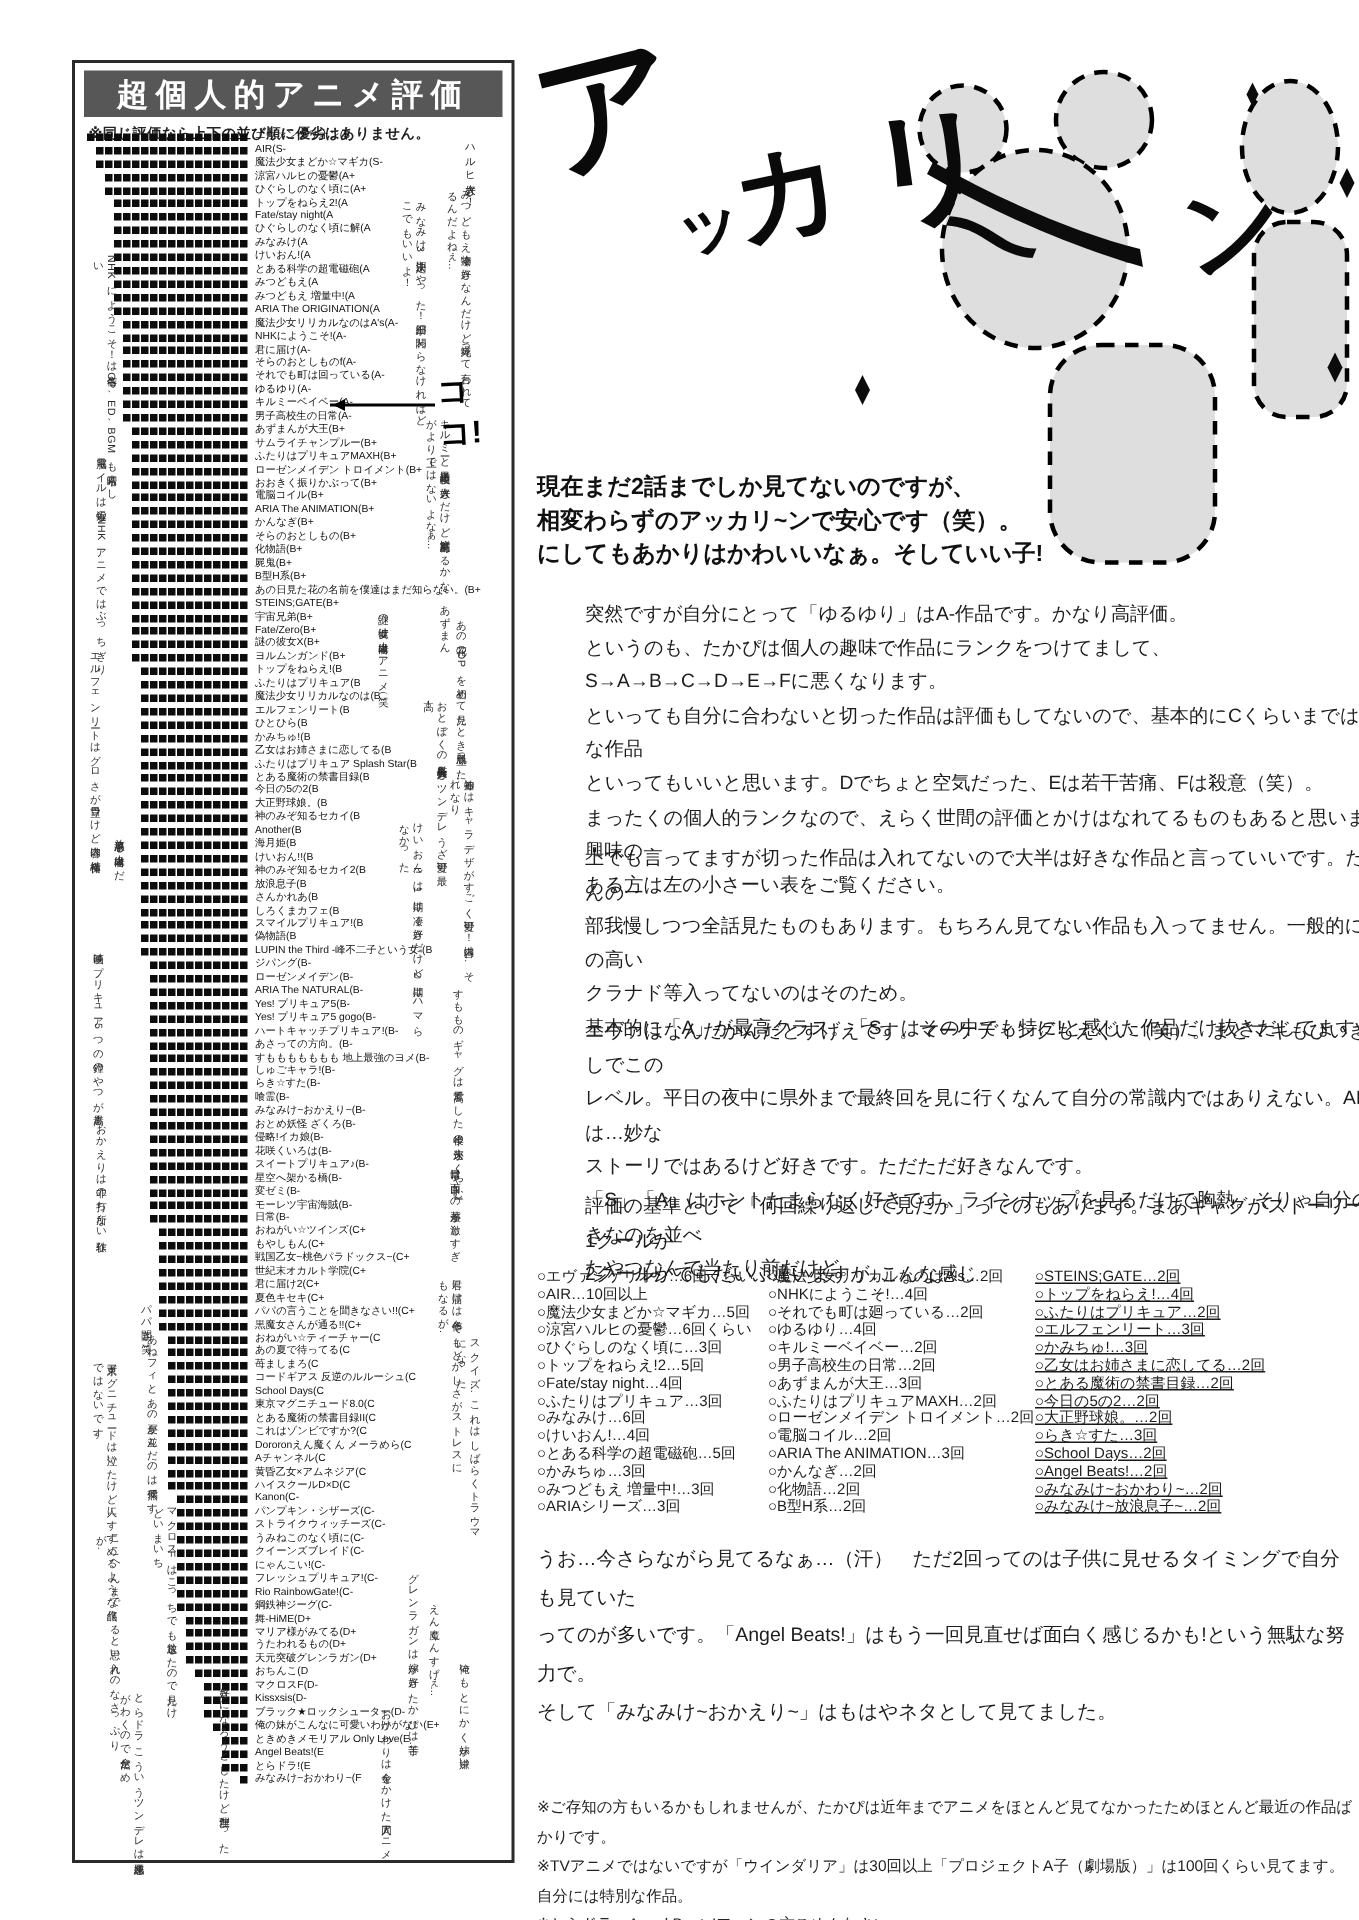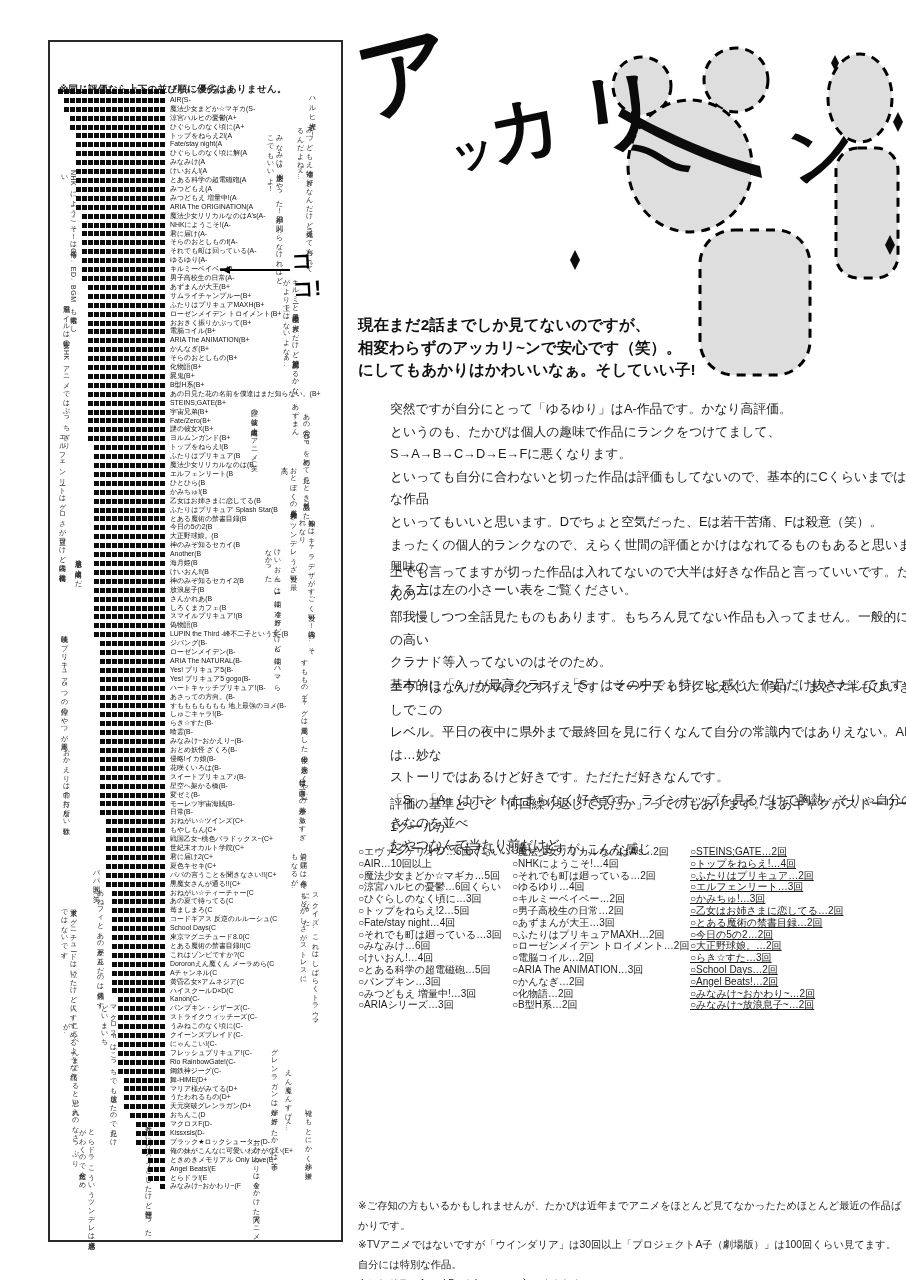--- a/index.html
+++ b/index.html
@@ -74,20 +74,21 @@
   <div id="bigtext">
       <span class="bigchar bc0">ア</span>
       <span class="bigchar bc1">ッ</span>
       <span class="bigchar bc2">カ</span>
       <span class="bigchar bc3">リ</span>
       <span class="bigchar bc4">~</span>
       <span class="bigchar bc5">ン</span>
     </div>
 
   <div class="panel">
+    <div class="panel-title">超個人的アニメ評価</div>
     <div class="panel-note">※同じ評価なら上下の並び順に優劣はありません。</div>
     <div class="anime-list" id="anime-list">
         <div class="arow">
           <div class="abar">
             <div class="sq"></div>
             <div class="sq"></div>
             <div class="sq"></div>
             <div class="sq"></div>
             <div class="sq"></div>
             <div class="sq"></div>
@@ -2121,25 +2122,25 @@
     </div>
   <div class="rewatch" id="rewatch">
       <div class="rcol rcol0">
         <div class="ritem">○エヴァンゲリオン…6回くらい</div>
         <div class="ritem">○AIR…10回以上</div>
         <div class="ritem">○魔法少女まどか☆マギカ…5回</div>
         <div class="ritem">○涼宮ハルヒの憂鬱…6回くらい</div>
         <div class="ritem">○ひぐらしのなく頃に…3回</div>
         <div class="ritem">○トップをねらえ!2…5回</div>
         <div class="ritem">○Fate/stay night…4回</div>
-        <div class="ritem">○それでも町は廻っている…3回</div>
+        <div class="ritem">○ふたりはプリキュア…3回</div>
         <div class="ritem">○みなみけ…6回</div>
         <div class="ritem">○けいおん!…4回</div>
         <div class="ritem">○とある科学の超電磁砲…5回</div>
-        <div class="ritem">○パンプキン…3回</div>
+        <div class="ritem">○かみちゅ…3回</div>
         <div class="ritem">○みつどもえ 増量中!…3回</div>
         <div class="ritem">○ARIAシリーズ…3回</div>
       </div>
       <div class="rcol rcol1">
         <div class="ritem">○魔法少女リリカルなのはA's…2回</div>
         <div class="ritem">○NHKにようこそ!…4回</div>
         <div class="ritem">○それでも町は廻っている…2回</div>
         <div class="ritem">○ゆるゆり…4回</div>
         <div class="ritem">○キルミーベイベー…2回</div>
         <div class="ritem">○男子高校生の日常…2回</div>
@@ -2162,15 +2163,16 @@
         <div class="ritem">○とある魔術の禁書目録…2回</div>
         <div class="ritem">○今日の5の2…2回</div>
         <div class="ritem">○大正野球娘。…2回</div>
         <div class="ritem">○らき☆すた…3回</div>
         <div class="ritem">○School Days…2回</div>
         <div class="ritem">○Angel Beats!…2回</div>
         <div class="ritem">○みなみけ~おかわり~…2回</div>
         <div class="ritem">○みなみけ~放浪息子~…2回</div>
       </div>
     </div>
+  <div class="outro" id="outro">うお…今さらながら見てるなぁ…（汗）　ただ2回ってのは子供に見せるタイミングで自分も見ていた<br>ってのが多いです。「Angel Beats!」はもう一回見直せば面白く感じるかも!という無駄な努力で。<br>そして「みなみけ~おかえり~」はもはやネタとして見てました。</div>
   <div class="footnotes" id="footnotes">※ご存知の方もいるかもしれませんが、たかぴは近年までアニメをほとんど見てなかったためほとんど最近の作品ばかりです。<br>※TVアニメではないですが「ウインダリア」は30回以上「プロジェクトA子（劇場版）」は100回くらい見てます。自分には特別な作品。<br>※とらドラ、Angel Beats!ファンの方ごめんなさい。</div>
 
 </div>
 
 </body></html>

